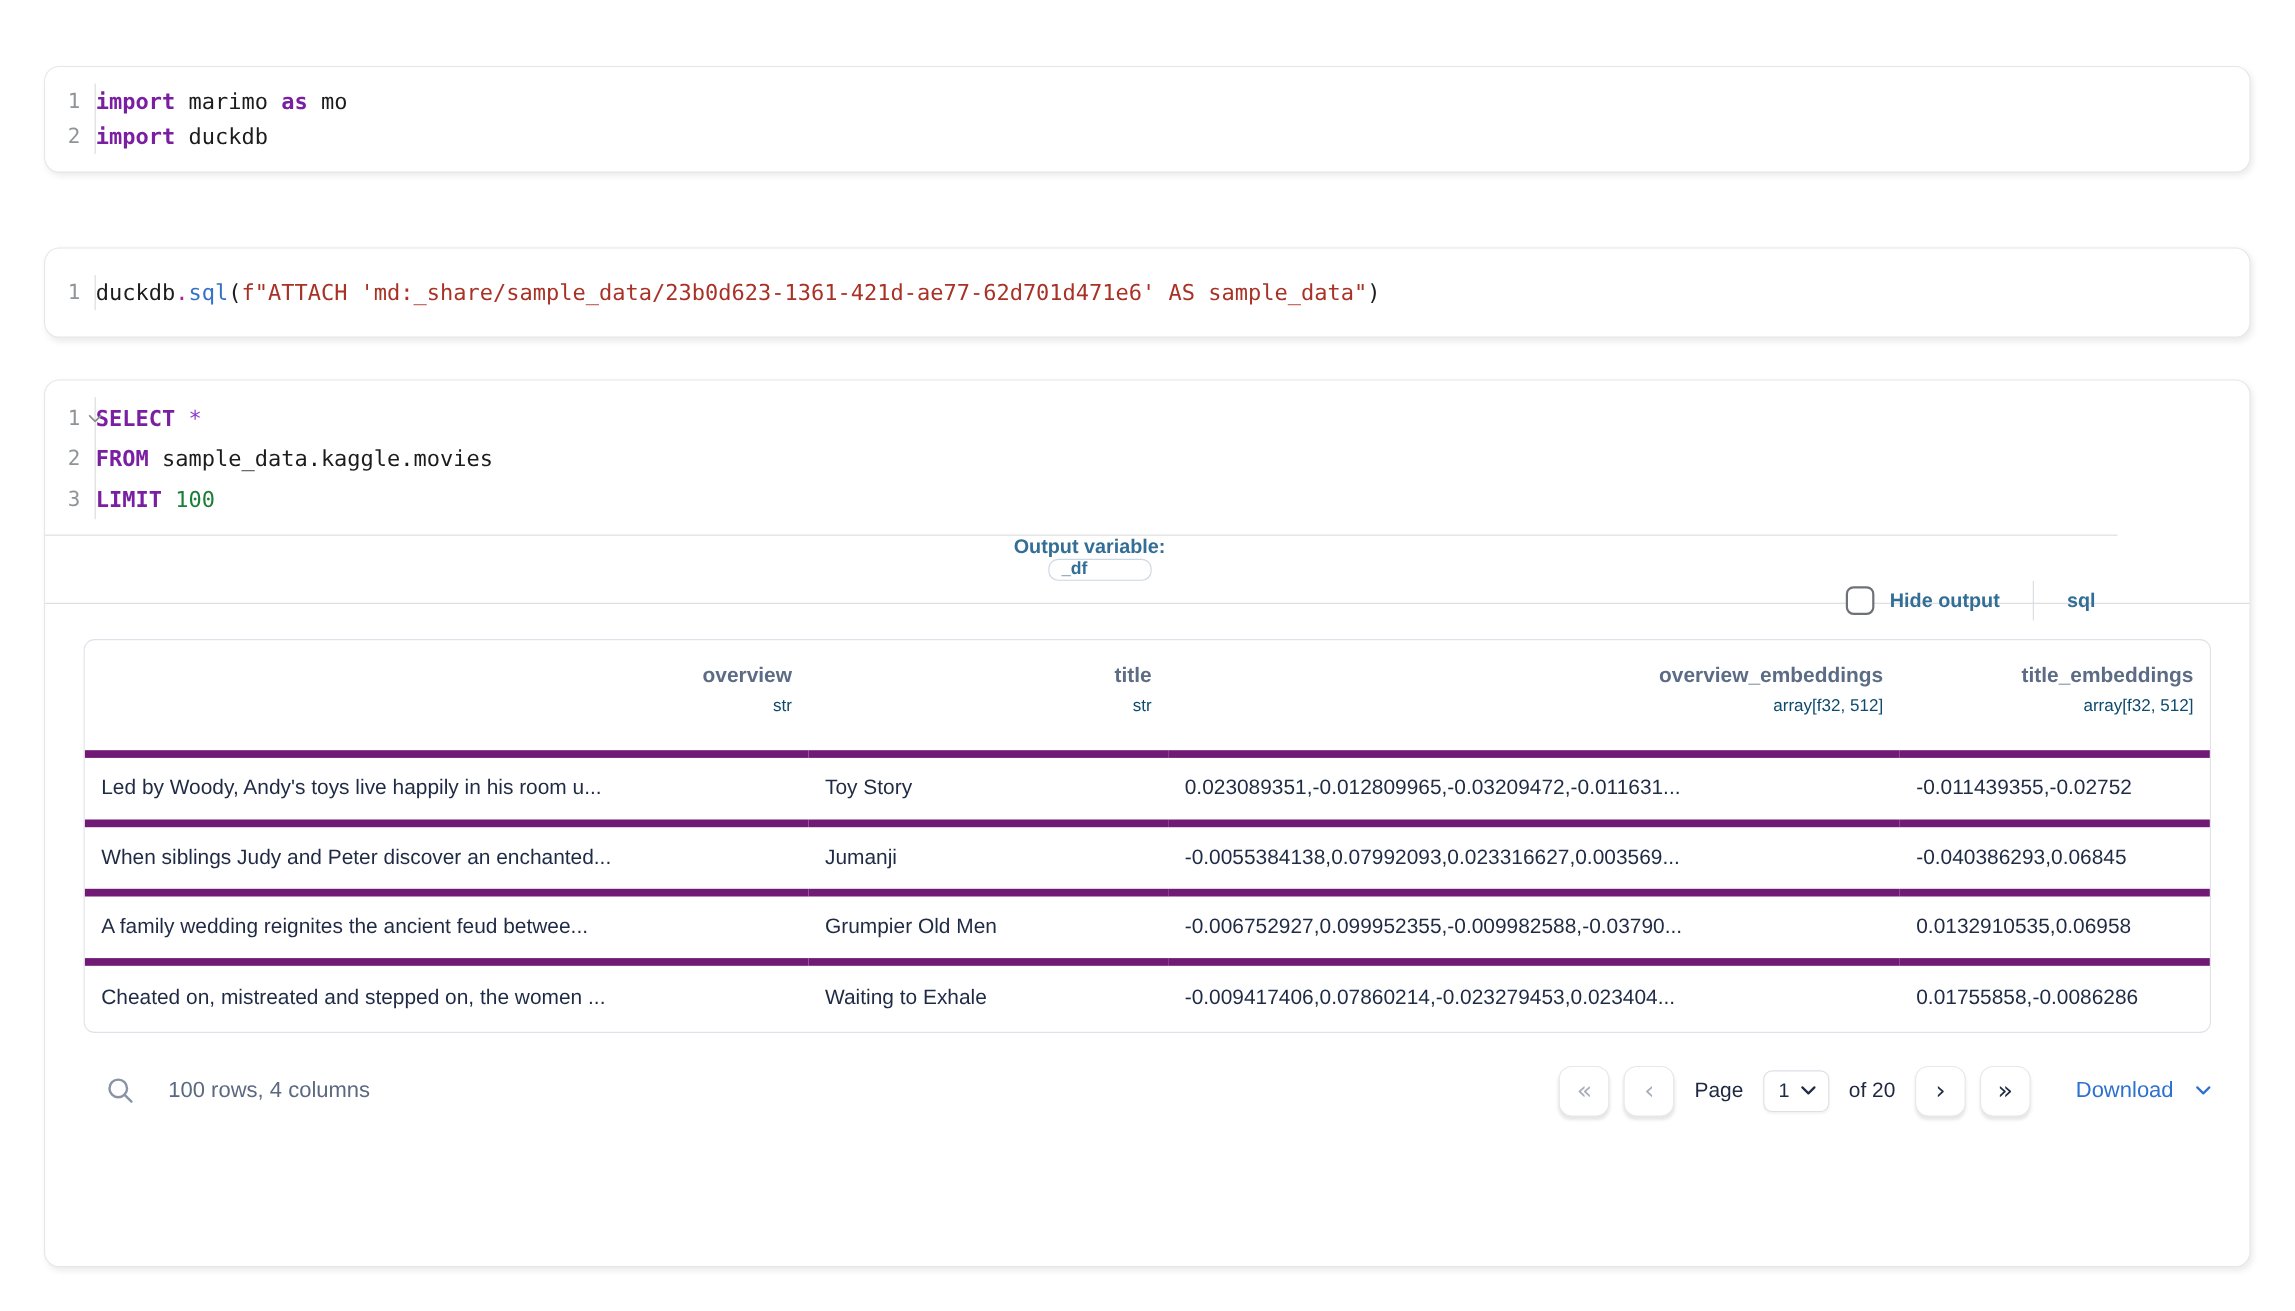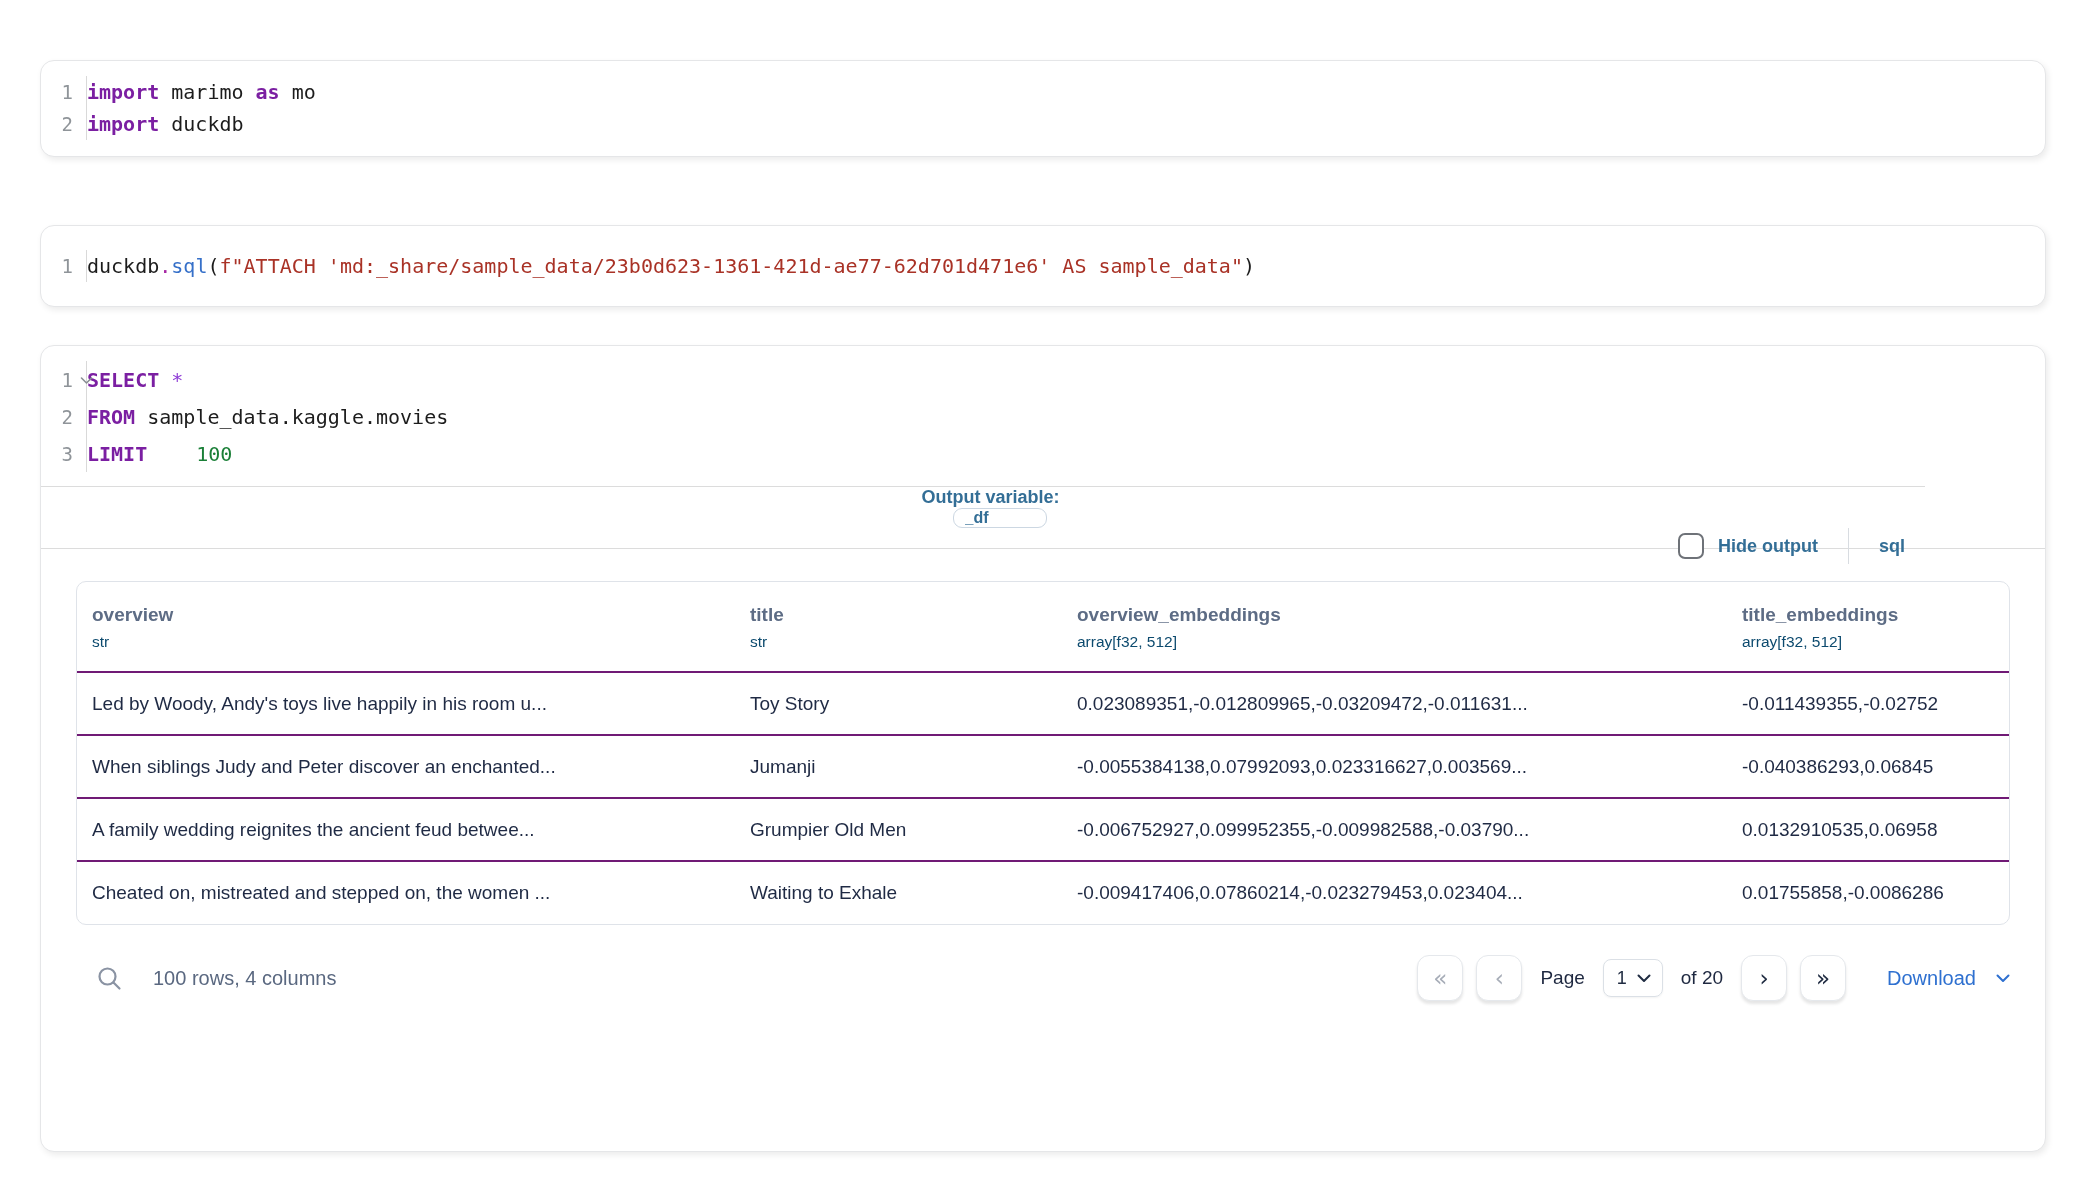--- a/index.html
+++ b/index.html
@@ -28,21 +28,21 @@
                align-self: stretch; display: flex; align-items: center; }
   .cell .editor .code-line:first-child .code-text { padding-top: 0; }
 
   
   .tk-kw  { color: #7b1fa2; font-weight: bold; }
   .tk-pl  { color: #1c1c1c; }
   .tk-dot { color: #a626a4; }
   .tk-fn  { color: #3670c9; }
   .tk-str { color: #a93226; }
   .tk-op  { color: #8e3bd6; }
-  .tk-num { color: #1a7f37; margin-left: 37px; }
+  .tk-num { color: #1a7f37; }
 
   .editor-divider { height: 1px; background: #dcdcdc; width: 94%; margin-top: 14px; }
   .cell-footer { height: 62px; display: flex; align-items: center;
                  padding-left: 35px; padding-right: 140px;
                  border-bottom: 1px solid #dcdcdc; flex-direction: column; }
   .steel { color: #336e96; font-weight: bold; }
   .outvar-label { font-size: 18px; }
   .outvar-input { margin-left: 18px; width: 94px; height: 34px; border: 1.5px solid #ccd7e2;
                   border-radius: 9px; font-family: "Liberation Sans", sans-serif;
                   font-size: 16px; font-weight: bold; color: #336e96; padding-left: 11px; outline: none; }
@@ -50,26 +50,26 @@
   .checkbox { width: 26px; height: 26px; border: 2.5px solid #6e7278; border-radius: 7px;
               background: #fff; cursor: pointer; }
   .hide-label { margin-left: 14px; font-size: 18px; text-align: center; }
   .vsep { width: 1px; height: 36px; background: #d8dce1; margin: 0 30px; }
   .lang-label { font-size: 18px; }
 
   
   .table-card { margin: 32px 35px 0 35px; border: 1px solid #dfe3e9; border-radius: 10px;
                 overflow: hidden; background: #fff; }
   table { width: 100%; border-collapse: collapse; table-layout: fixed; }
-  th { text-align: left; padding: 22px 15px 20px 15px; vertical-align: top; cursor: pointer; }
+  th { text-align: right; padding: 22px 15px 31px 15px; vertical-align: top; cursor: pointer; }
   .col-name { display: block; font-size: 19px; font-weight: bold; color: #5d6c85; }
   .col-type { display: block; margin-top: 7px; font-size: 15.5px; font-weight: normal; color: #0c4a6e; }
   td { height: 63px; padding: 0 15px; font-size: 19px; color: #1f2a44;
        white-space: nowrap; overflow: hidden; }
-  tbody tr { border-top: 2px solid #701a75; }
+  tbody tr { border-top: 7px solid #701a75; }
 
   
   .table-toolbar { margin: 30px 35px 0 35px; display: flex; align-items: center; }
   .search-wrap { display: flex; align-items: center; cursor: pointer; margin-left: 20px; }
   .summary { margin-left: 30px; font-size: 20px; color: #5a6880; }
   .pager { margin-left: auto; display: flex; align-items: center; gap: 13px; }
   .pg-btn { width: 46px; height: 46px; border: 1px solid #e5e8ec; border-radius: 12px;
             background: #fff; box-shadow: 0 3px 3px rgba(0,0,0,0.10);
             display: flex; align-items: center; justify-content: center;
             font-size: 23px; cursor: pointer; color: #202c42; font-family: "DejaVu Sans", sans-serif; }

